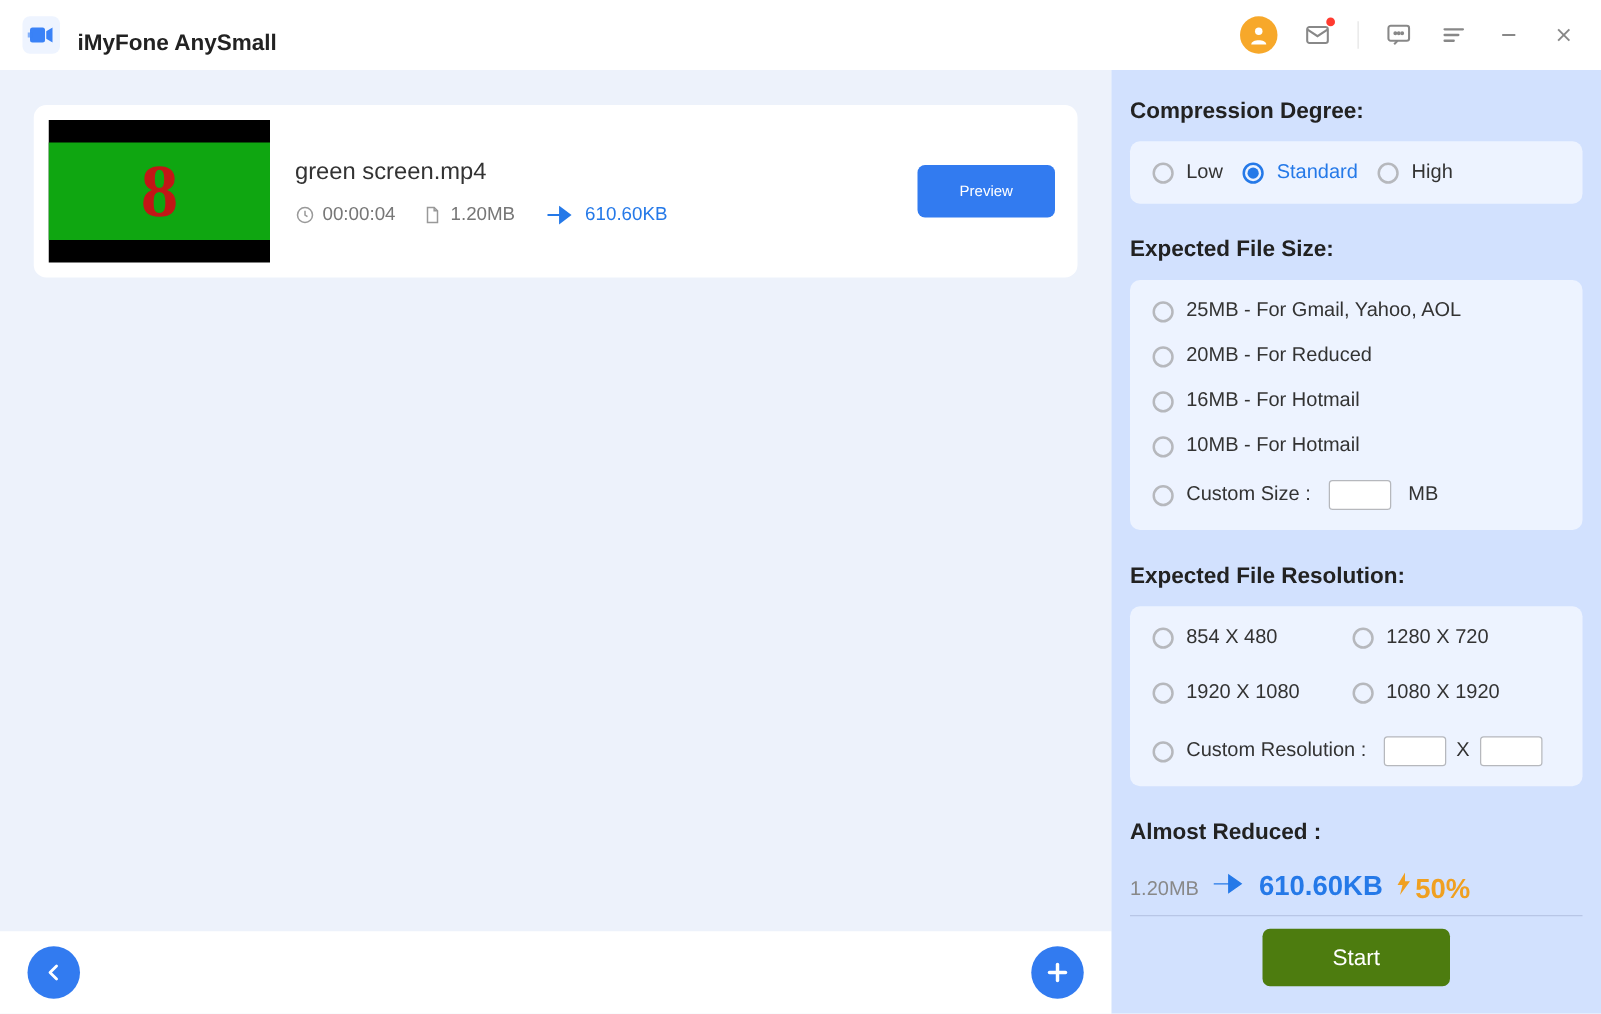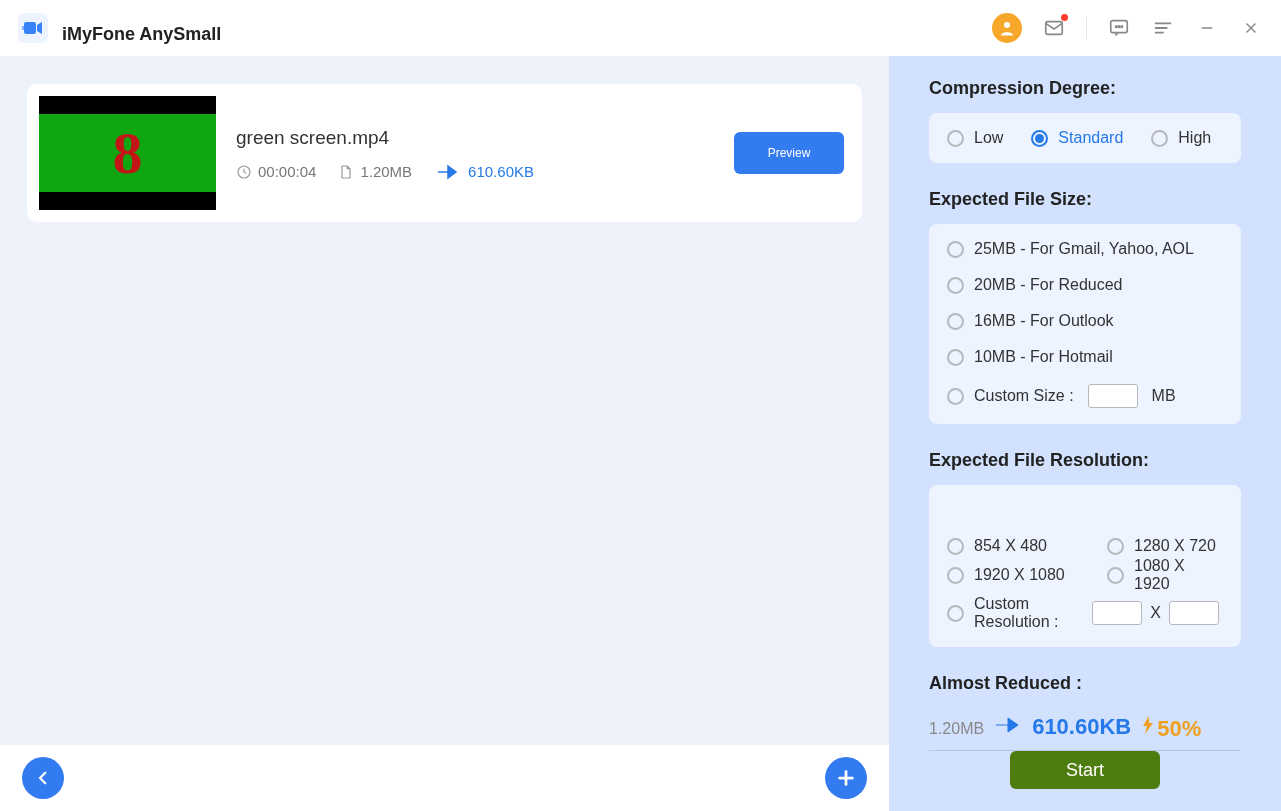--- a/index.html
+++ b/index.html
@@ -12,21 +12,21 @@
 .titlebar-spacer { flex:1; }
 .titlebar-actions { display:flex; align-items:center; gap:20px; }
 .tb-btn { width:24px; height:24px; display:flex; align-items:center; justify-content:center; color:#888; cursor:pointer; position:relative; }
 .tb-divider { width:1px; height:22px; background:#e5e5e5; }
 .user-avatar { width:30px; height:30px; border-radius:50%; background:#f7a82a; display:flex; align-items:center; justify-content:center; }
 .mail-dot { position:absolute; top:-2px; right:-2px; width:7px; height:7px; border-radius:50%; background:#ff3b30; }
 
 
 .main { display:flex; height:calc(811px - 56px); }
 .left { flex:1; background:#edf2fb; display:flex; flex-direction:column; position:relative; }
-.right { width:392px; background:#d2e1fe; padding:22px 40px; overflow-y:auto; display:flex; flex-direction:column; }
+.right { width:392px; background:#d2e1fe; padding:22px 15px; overflow-y:auto; display:flex; flex-direction:column; }
 
 
 .card { margin:28px 27px; background:#fff; border-radius:10px; padding:12px 18px 12px 12px; display:flex; align-items:center; gap:20px; }
 .thumb { width:177px; height:114px; background:#000; position:relative; display:flex; align-items:center; justify-content:center; }
 .thumb-inner { width:177px; height:78px; background:#0fa611; display:flex; align-items:center; justify-content:center; font-size:60px; font-weight:900; color:#c21616; font-family: Georgia, serif; }
 .video-info { flex:1; }
 .video-name { font-size:19px; color:#333; margin-bottom:14px; }
 .meta { display:flex; align-items:center; gap:22px; color:#777; font-size:15px; }
 .meta-item { display:flex; align-items:flex-end; gap:6px; }
 .meta-arrow svg { margin:0 2px; }
@@ -35,23 +35,23 @@
 
 
 .bottombar { height:66px; background:#fff; display:flex; align-items:center; padding:0 22px; margin-top:auto; }
 .circle-btn { width:42px; height:42px; border-radius:50%; display:flex; align-items:center; justify-content:center; cursor:pointer; }
 .back-btn { background:#327bf0; }
 .add-btn { background:#327bf0; margin-left:auto; }
 
 
 .section-title { font-size:18px; font-weight:700; color:#222; margin-bottom:14px; }
 .panel-box { background:#edf3ff; border-radius:8px; padding:16px 18px; margin-bottom:26px; }
-.radio-row { display:flex; align-items:center; gap:28px; }
+.radio-row { display:flex; align-items:center; gap:16px; }
 .radio-col { display:flex; flex-direction:column; gap:18px; }
-.radio-grid { display:grid; grid-template-columns: 160px 1fr; row-gap:2px;margin-top:36px; }
+.radio-grid { display:grid; grid-template-columns: 160px 1fr; row-gap:26px; }
 .radio-item { display:flex; align-items:center; gap:10px; font-size:16px; color:#333; cursor:pointer; }
 .radio-item.selected { color:#2579e8; }
 .radio-circle { width:17px; height:17px; border:2px solid #b6b8bd; border-radius:50%; display:flex; align-items:center; justify-content:center; flex:none; }
 .radio-item.selected .radio-circle { border-color:#2579e8; }
 .radio-dot { width:9px; height:9px; border-radius:50%; background:#2579e8; }
 .inline-input { width:50px; height:24px; border:1px solid #b6b8bd; border-radius:3px; background:#fff; margin: 0 4px; padding:0 4px; font-size:14px; }
 .custom-res-inputs { display:flex; align-items:center; gap:4px; }
 
 .reduced-row { display:flex; align-items:baseline; gap:10px; margin-top:6px; padding-bottom:8px; border-bottom:1px solid #b8c6e6; }
 .reduced-from { color:#888; font-size:16px; }
@@ -195,21 +195,21 @@
         <div class="radio-item">
             <span class="radio-circle"></span>
             <span>25MB - For Gmail, Yahoo, AOL</span>
           </div>
         <div class="radio-item">
             <span class="radio-circle"></span>
             <span>20MB - For Reduced</span>
           </div>
         <div class="radio-item">
             <span class="radio-circle"></span>
-            <span>16MB - For Outlook</span>
+            <span>16MB - For Hotmail</span>
           </div>
         <div class="radio-item">
             <span class="radio-circle"></span>
             <span>10MB - For Hotmail</span>
           </div>
         <div class="radio-item">
           <span class="radio-circle"></span>
           <span>Custom Size :</span>
           <input class="inline-input" style="">
           <span>MB</span>

